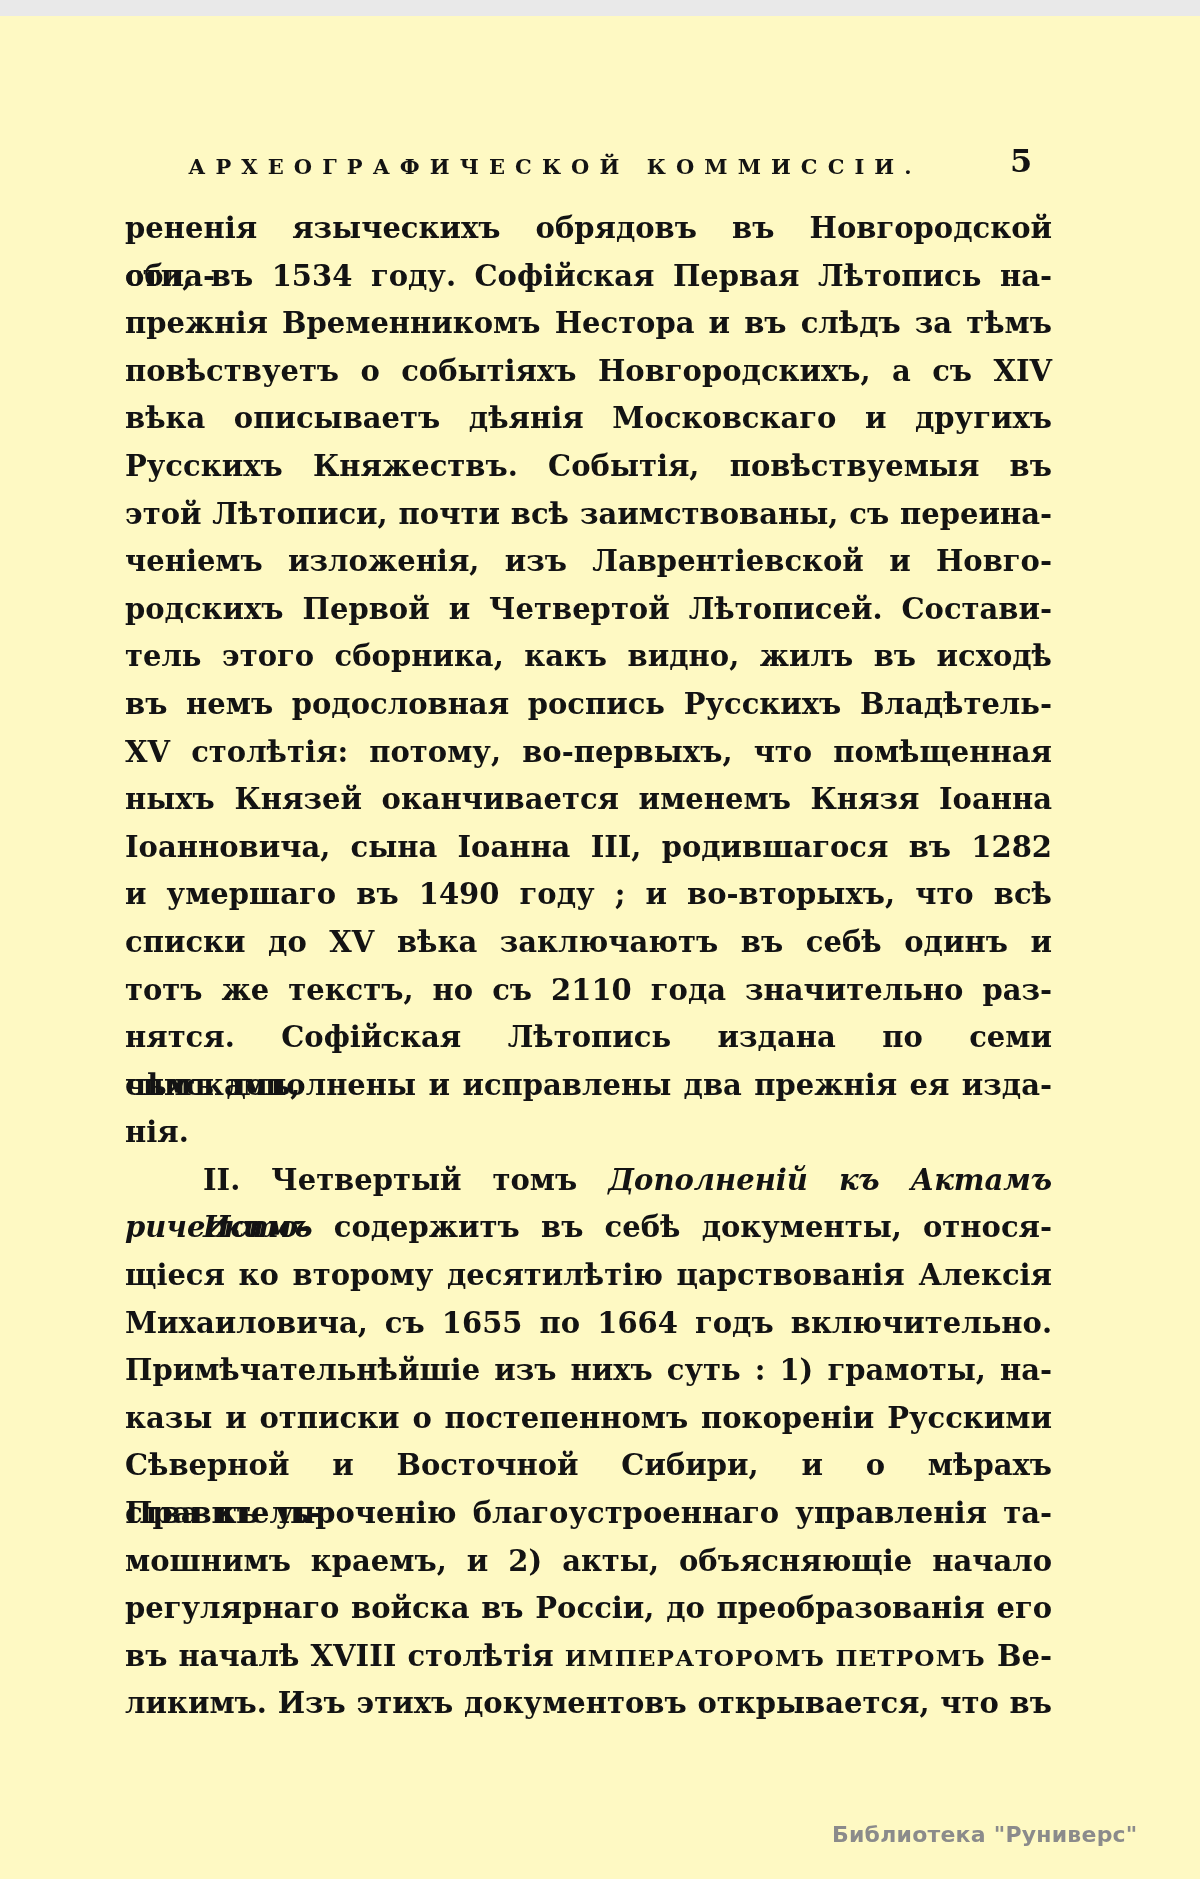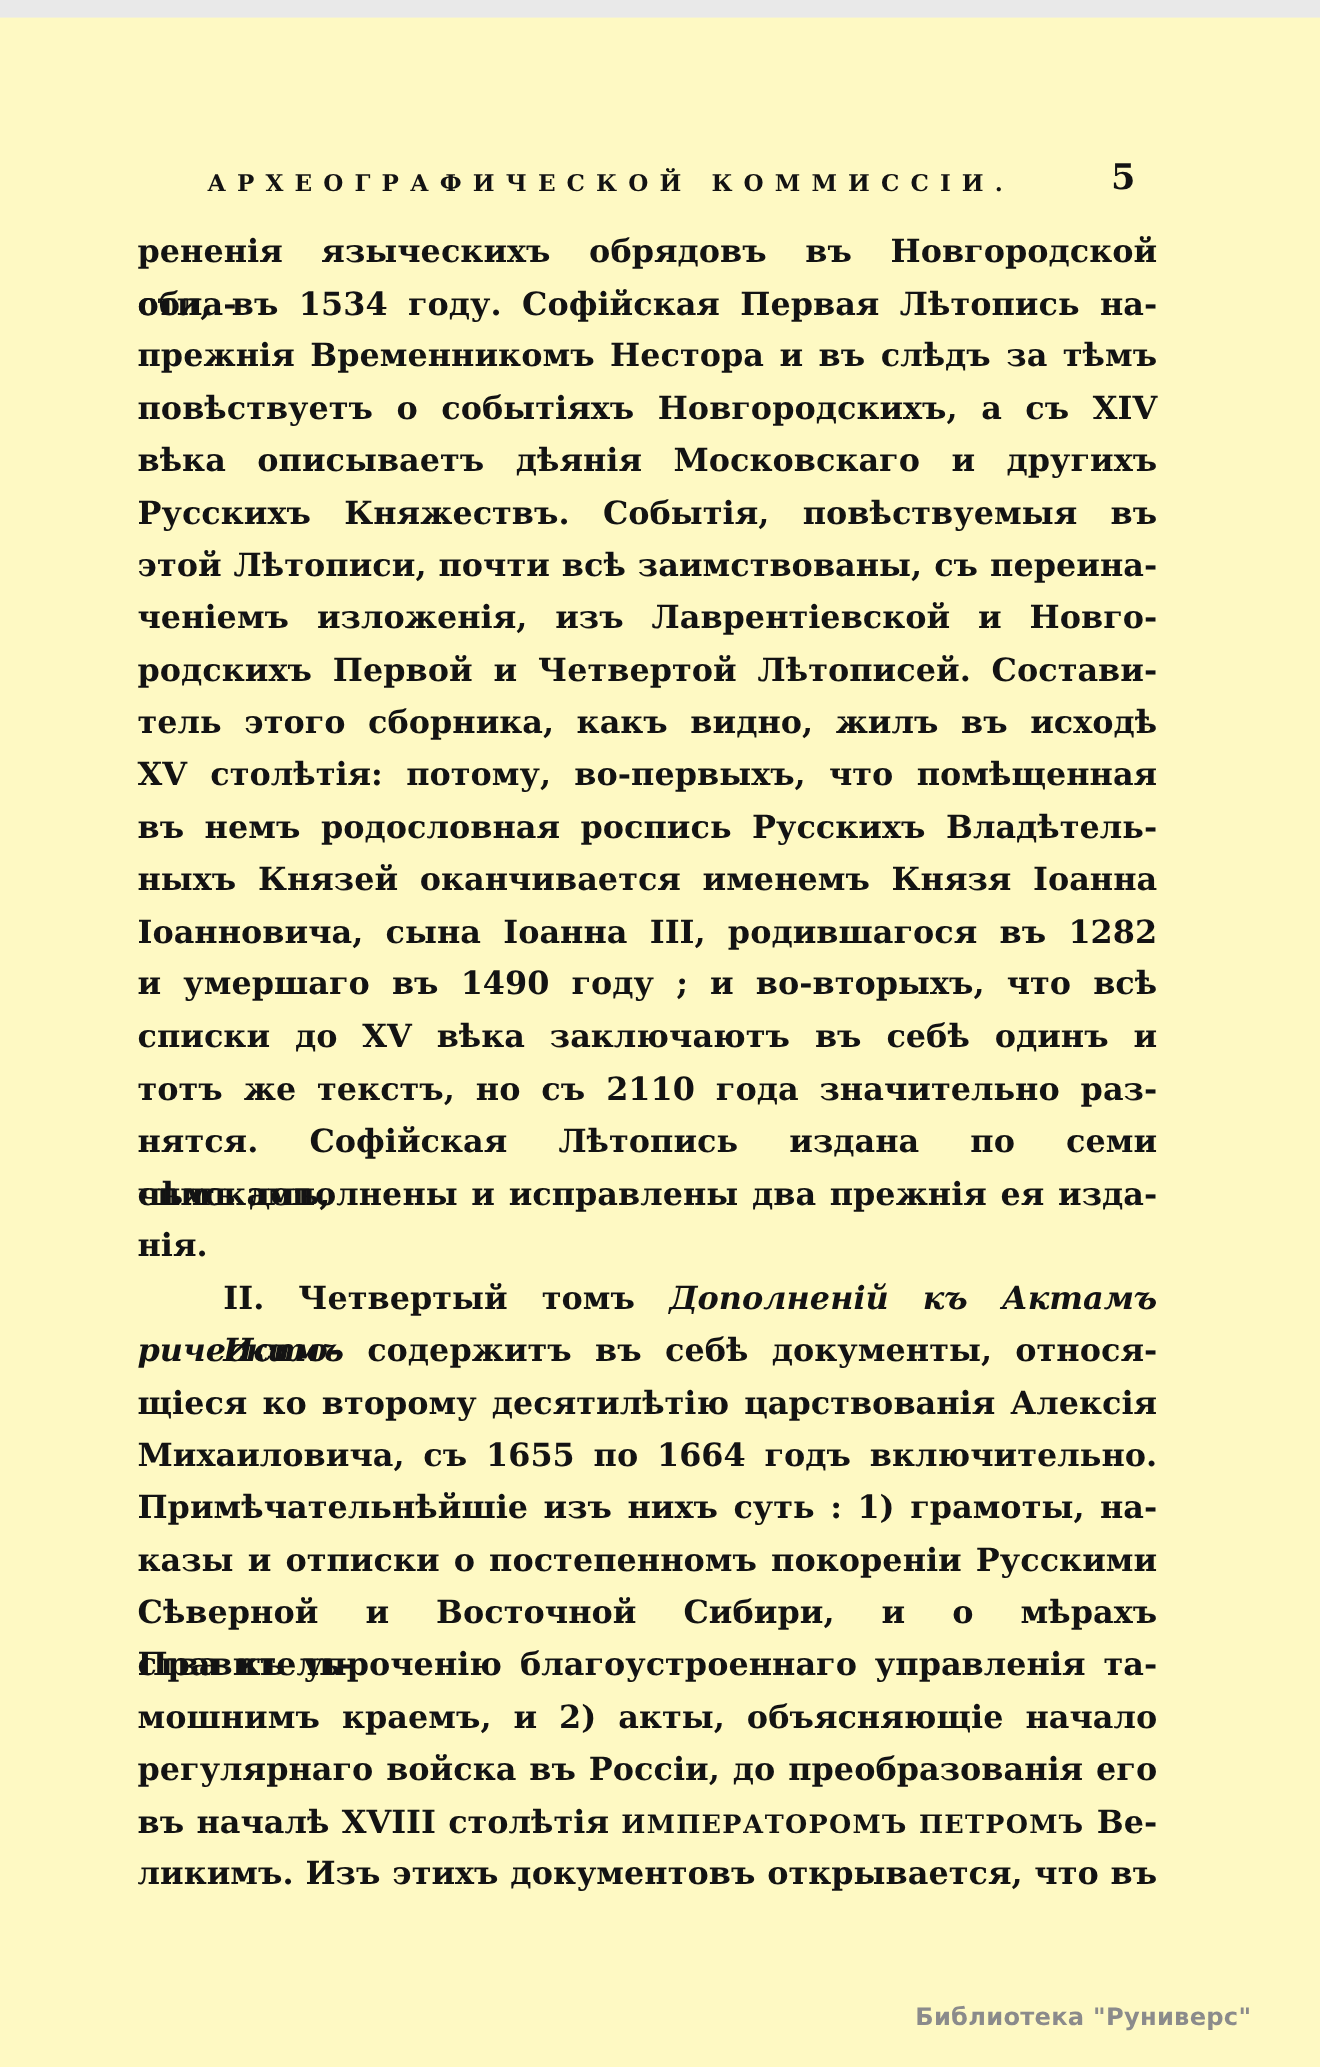--- a/index.html
+++ b/index.html
@@ -76,22 +76,22 @@
       <div class="line"><span>рененія языческихъ обрядовъ въ Новгородской обла-</span></div>
       <div class="line"><span>сти, въ 1534 году. Софійская Первая Лѣтопись на-</span></div>
       <div class="line"><span>прежнія Временникомъ Нестора и въ слѣдъ за тѣмъ</span></div>
       <div class="line"><span>повѣствуетъ о событіяхъ Новгородскихъ, а съ XIV</span></div>
       <div class="line"><span>вѣка описываетъ дѣянія Московскаго и другихъ</span></div>
       <div class="line"><span>Русскихъ Княжествъ. Событія, повѣствуемыя въ</span></div>
       <div class="line"><span>этой Лѣтописи, почти всѣ заимствованы, съ переина-</span></div>
       <div class="line"><span>ченіемъ изложенія, изъ Лаврентіевской и Новго-</span></div>
       <div class="line"><span>родскихъ Первой и Четвертой Лѣтописей. Состави-</span></div>
       <div class="line"><span>тель этого сборника, какъ видно, жилъ въ исходѣ</span></div>
+      <div class="line"><span>въ немъ родословная роспись Русскихъ Владѣтель-</span></div>
       <div class="line"><span>XV столѣтія: потому, во-первыхъ, что помѣщенная</span></div>
-      <div class="line"><span>въ немъ родословная роспись Русскихъ Владѣтель-</span></div>
       <div class="line"><span>ныхъ Князей оканчивается именемъ Князя Іоанна</span></div>
       <div class="line"><span>Іоанновича, сына Іоанна III, родившагося въ 1282</span></div>
       <div class="line"><span>и умершаго въ 1490 году ; и во-вторыхъ, что всѣ</span></div>
       <div class="line"><span>списки до XV вѣка заключаютъ въ себѣ одинъ и</span></div>
       <div class="line"><span>тотъ же текстъ, но съ 2110 года значительно раз-</span></div>
       <div class="line"><span>нятся. Софійская Лѣтопись издана по семи спискамъ,</span></div>
       <div class="line"><span>чѣмъ дополнены и исправлены два прежнія ея изда-</span></div>
       <div class="line left"><span>нія.</span></div>
       <div class="line indent"><span>II. Четвертый томъ </span><span class="seg-italic">Дополненій къ Актамъ Исто-</span></div>
       <div class="line"><span class="seg-italic">рическимъ</span><span> содержитъ въ себѣ документы, относя-</span></div>

